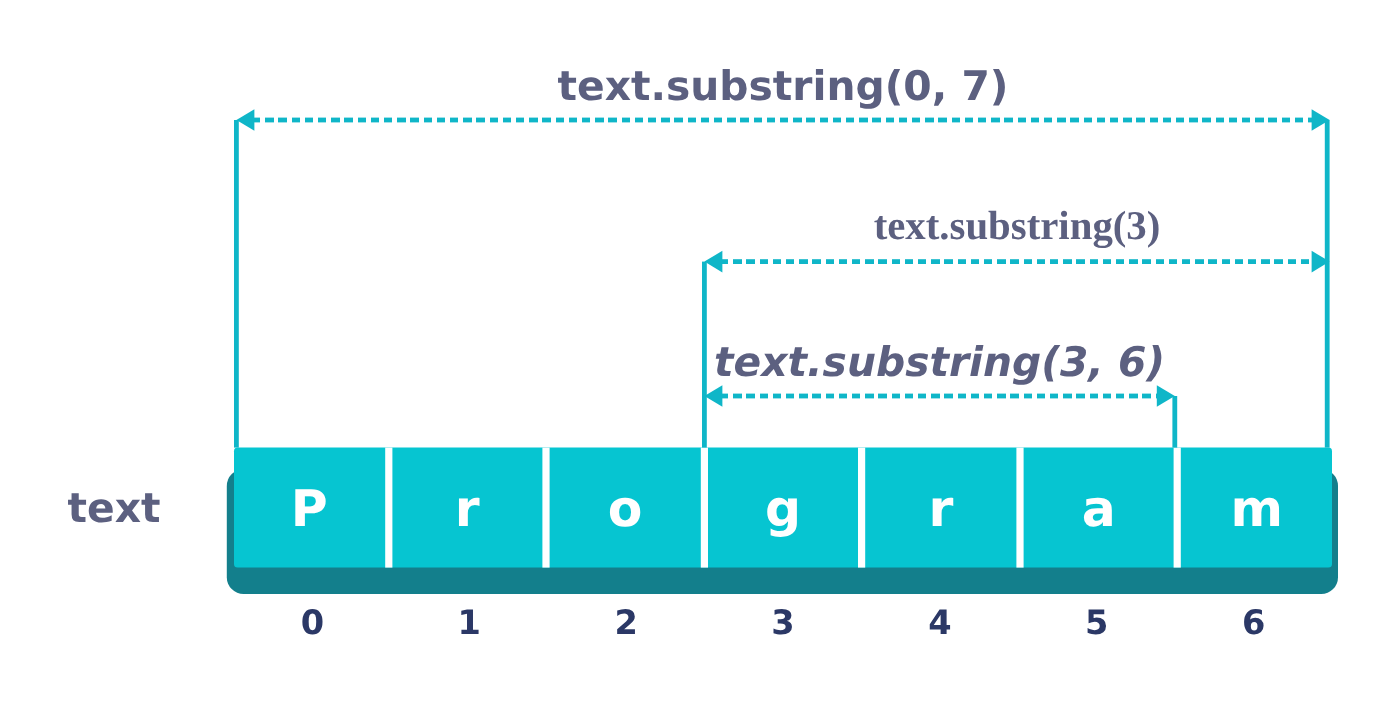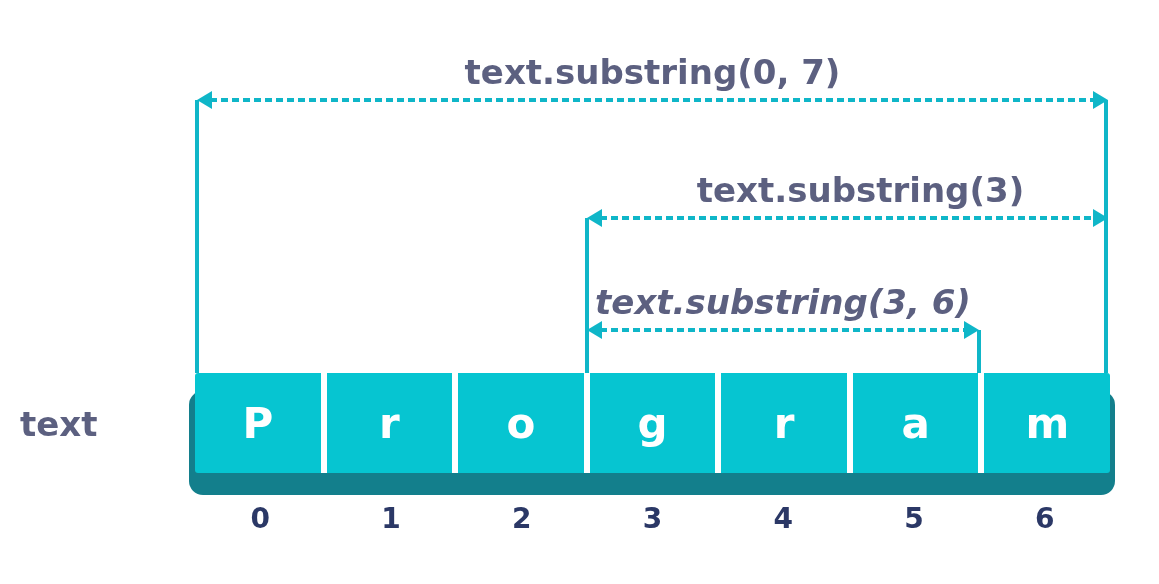--- a/index.html
+++ b/index.html
@@ -20,21 +20,21 @@
   .ann-label {
     position: absolute;
     text-align: center;
     font-weight: bold;
     font-size: 34px;
     color: var(--labelPurple, #5c6080);
     letter-spacing: 0px;
     white-space: nowrap;
   }
   .ann-label.l1 { left: 197px; width: 911px; top: 52px; }
-  .ann-label.l2 { left: 600px; width: 521px; top: 170px; }
+  .ann-label.l2 { left: 587px; width: 521px; top: 170px; font-family: Liberation Serif, serif; }
   .ann-label.l3 { left: 587px; width: 392px; top: 282px; font-style: italic; }
 
   
   .arrow {
     position: absolute;
     height: 18px;
     display: flex;
     align-items: center;
   }
   .arrow.a1 { left: 197px; width: 911px; top: 91px; }
@@ -68,21 +68,21 @@
   }
   .vline.v0 { left: 195px;  top: 100px; height: 273px; }
   .vline.v7 { left: 1104px; top: 100px; height: 273px; }
   .vline.v3 { left: 585px;  top: 218px; height: 155px; }
   .vline.v6 { left: 977px;  top: 330px; height: 43px;  }
 
   
   .var-label {
     position: absolute;
     left: 20px; top: 404px; width: 150px;
-    text-align: left;
+    text-align: center;
     font-weight: bold;
     font-size: 34px;
     line-height: 40px;
     color: var(--labelPurple, #5c6080);
   }
 
   
   .row-shadow {
     position: absolute;
     left: 189px; top: 391px;

